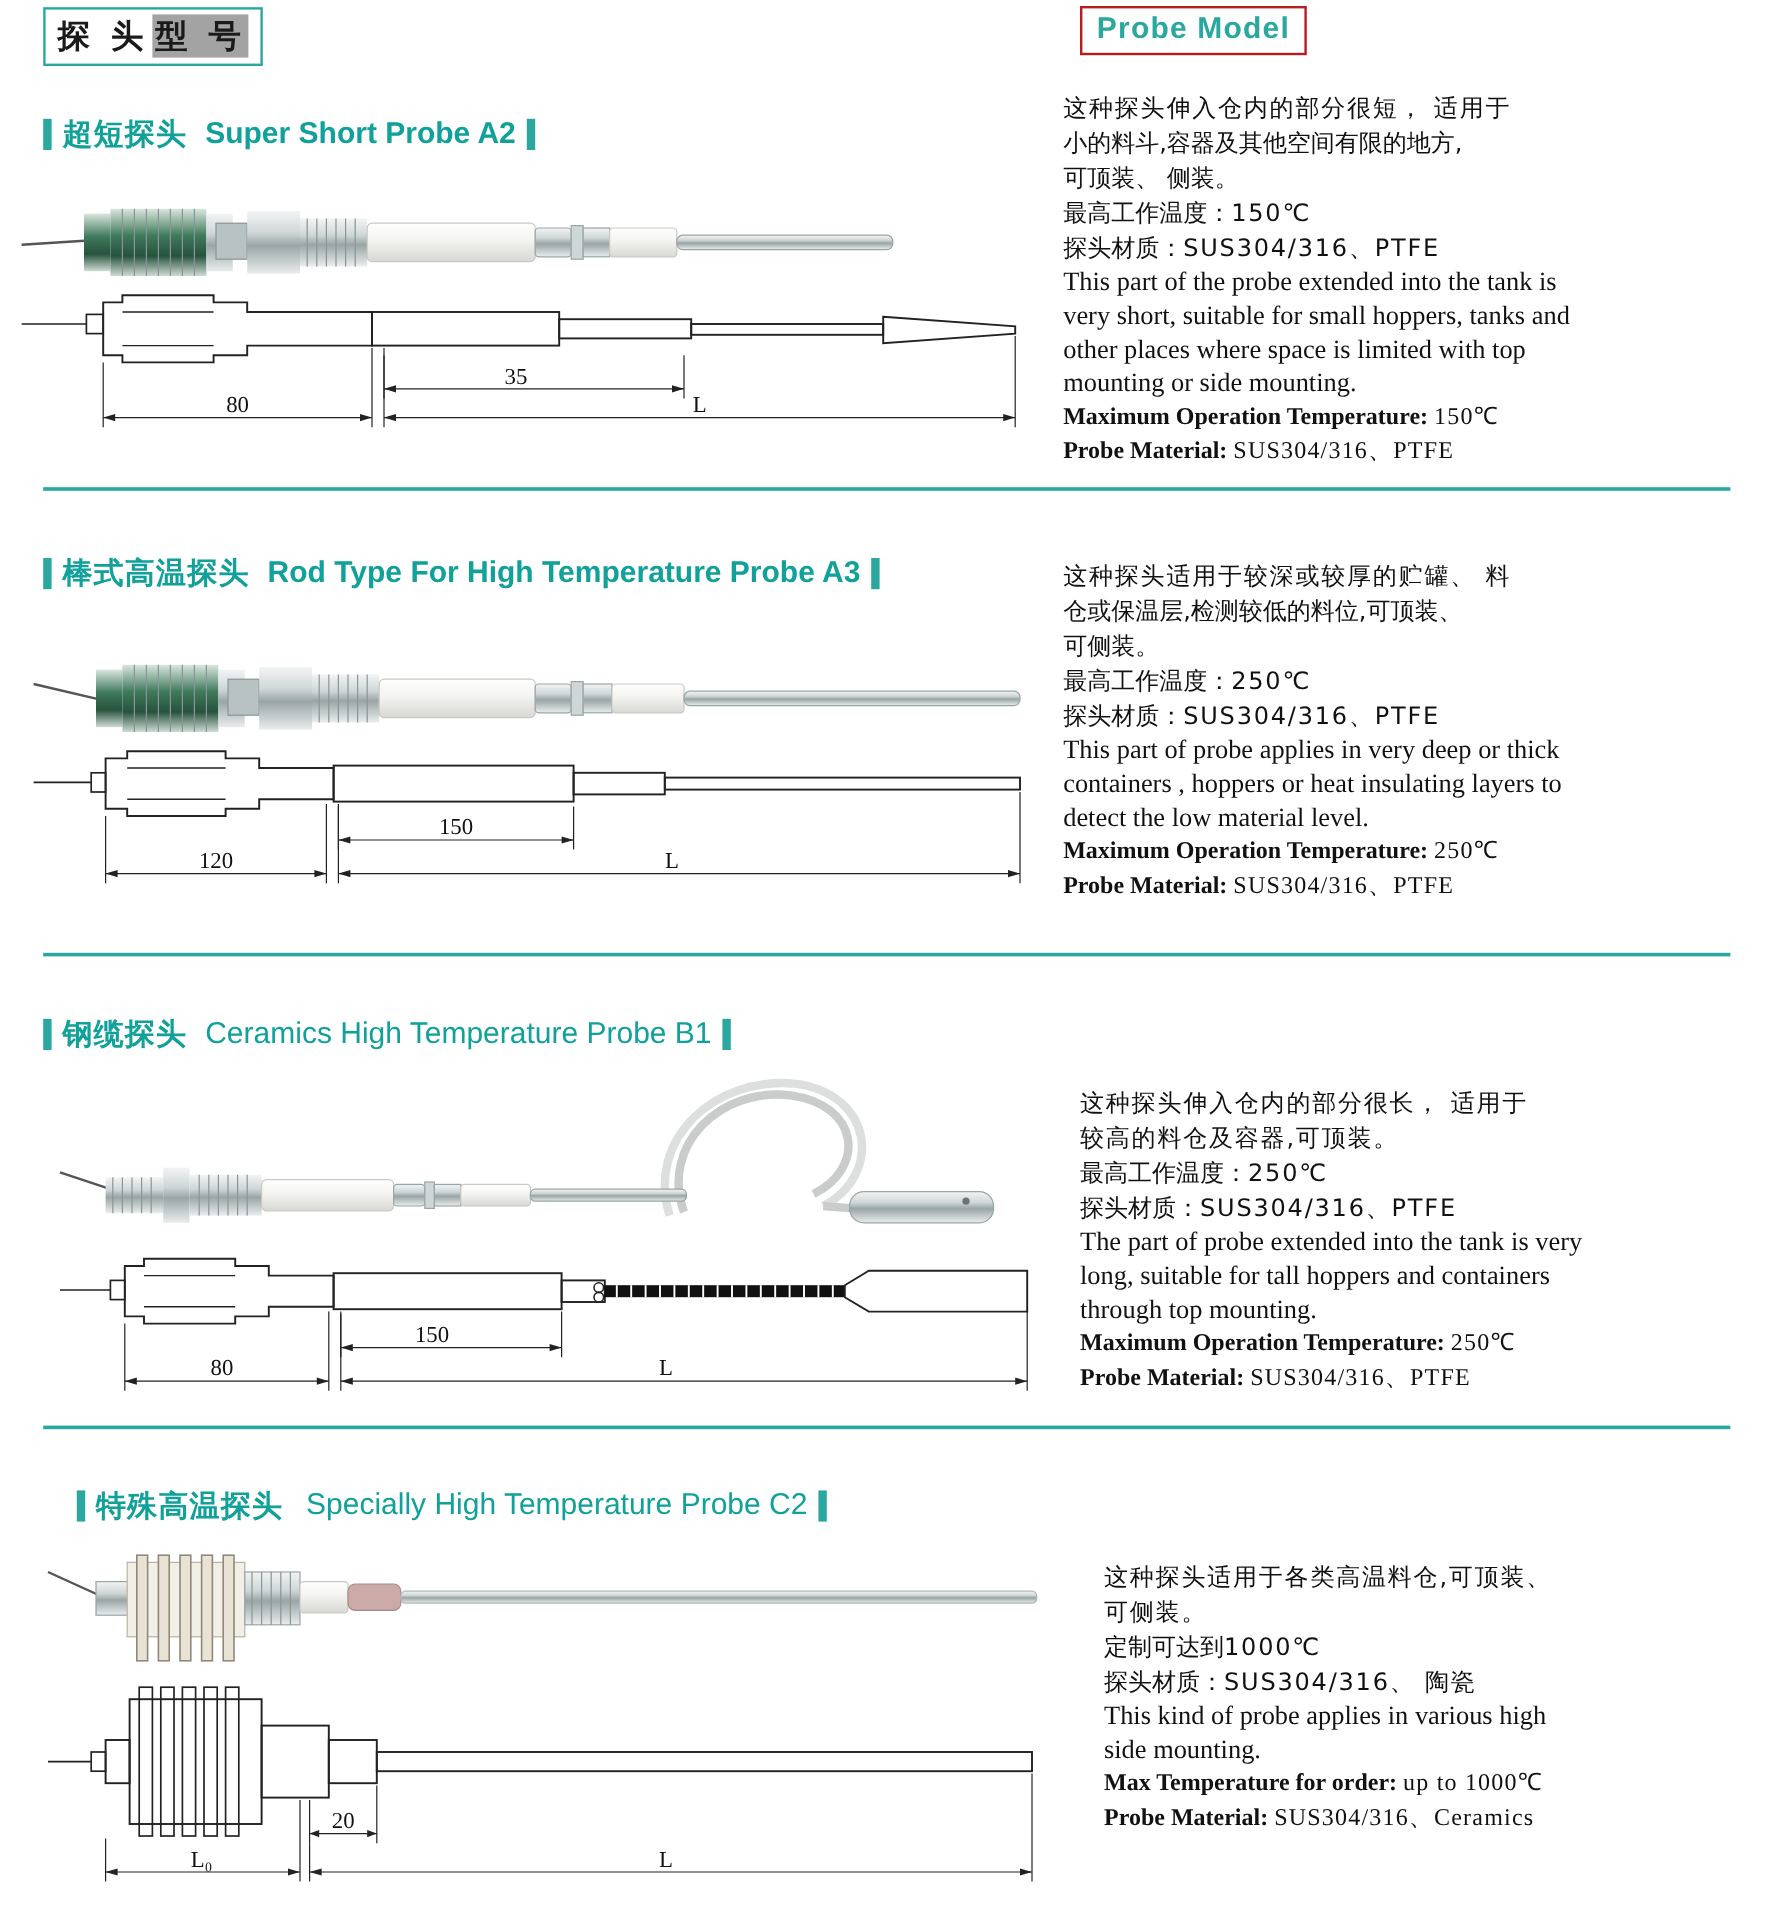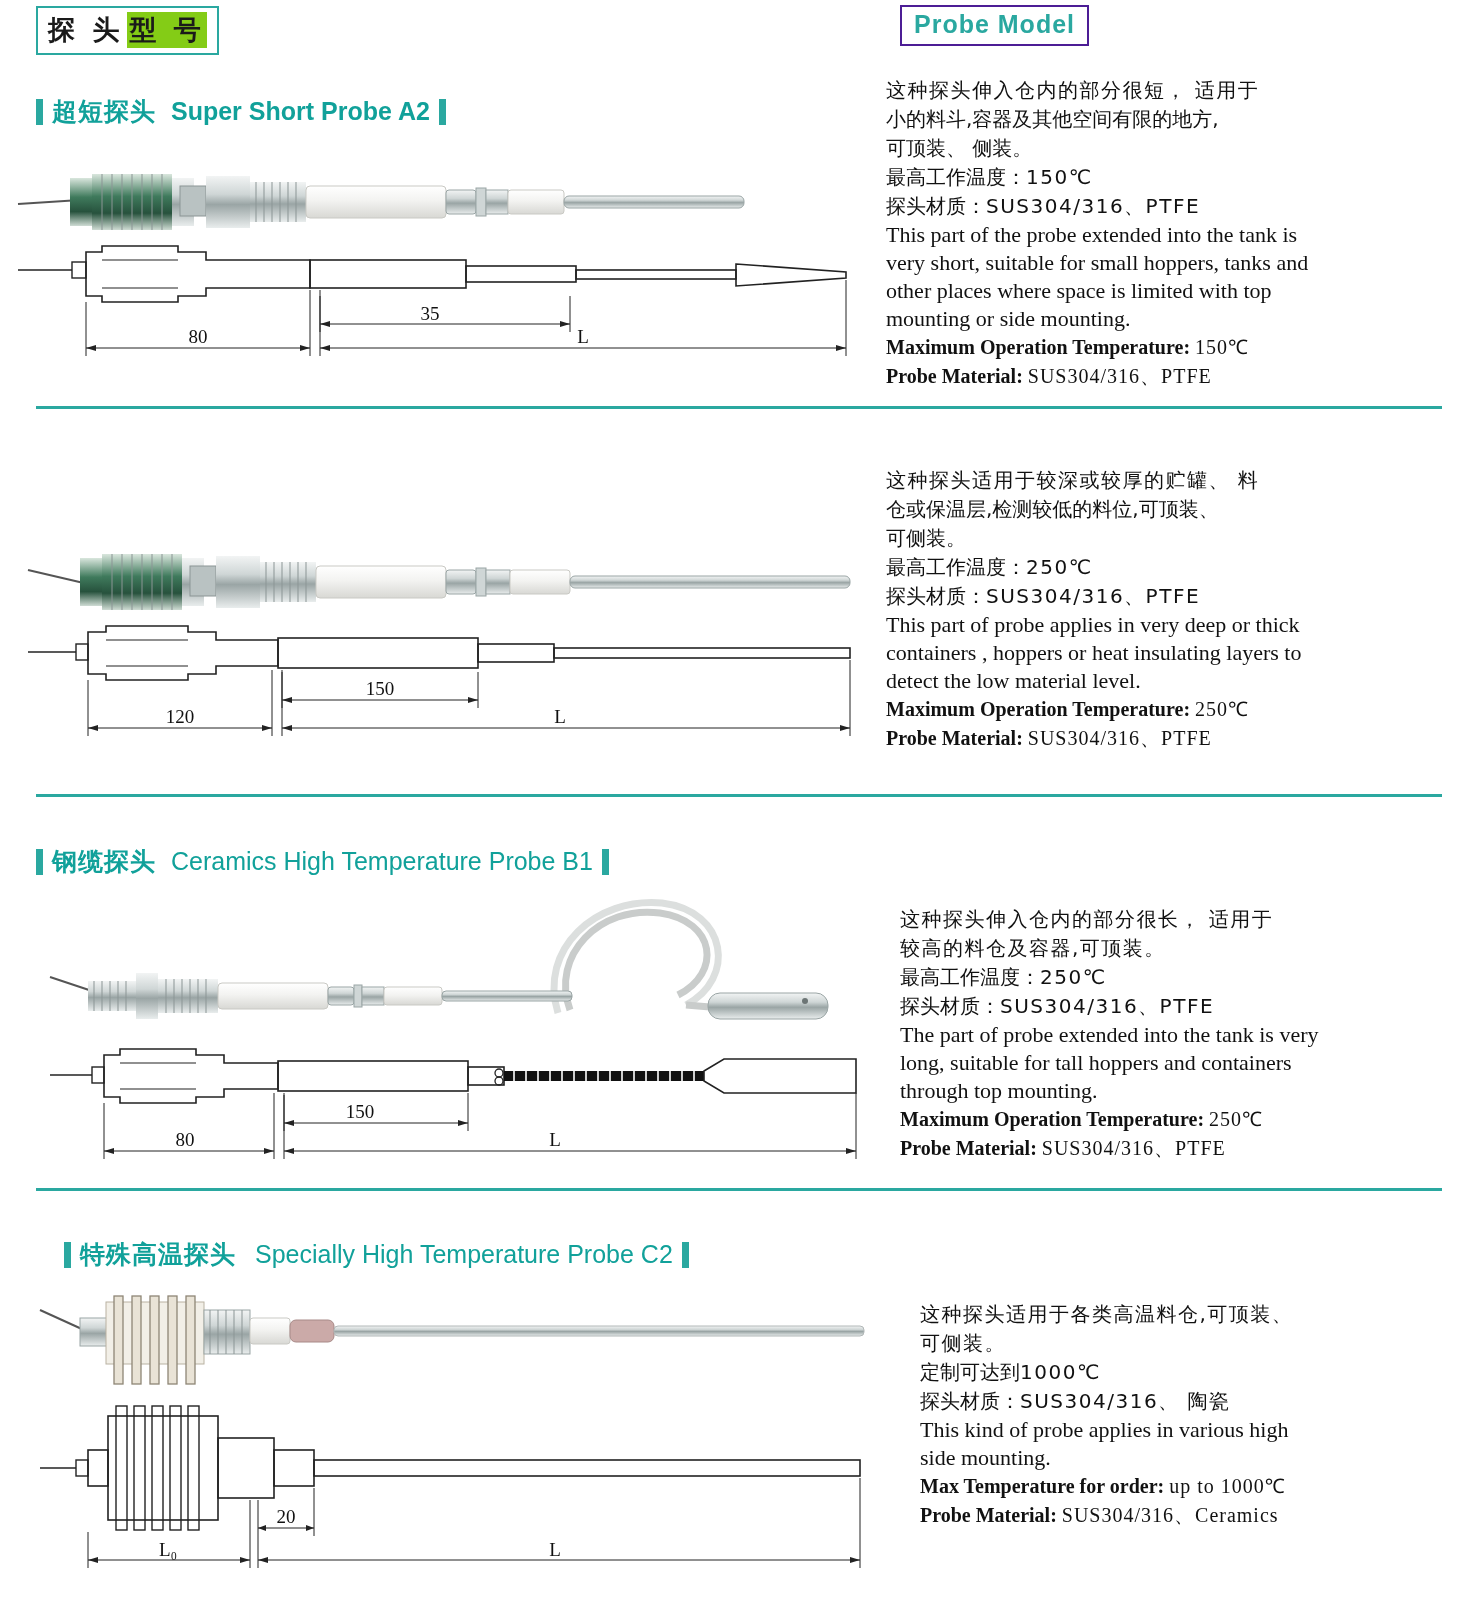--- a/index.html
+++ b/index.html
@@ -17,25 +17,25 @@
     position:absolute;left:36px;top:6px;
     display:flex;align-items:center;gap:4px;
     border:2px solid #2aa8a0;padding:4px 10px 5px 10px;
     background:#ffffff;
   }
   .hdr-cn .c{
     font-family:"DejaVu Sans", sans-serif;
     font-size:27px;font-weight:bold;color:#1a1a1a;letter-spacing:4px;
   }
   .hdr-cn .hl{
-    background:#84cc16;padding:0 2px;
+    background:#a3a3a3;padding:0 2px;
   }
   .hdr-en{
     position:absolute;left:900px;top:5px;
-    border:2px solid #4c1d95;padding:3px 12px 5px 12px;
+    border:2px solid #b91c1c;padding:3px 12px 5px 12px;
   }
   .hdr-en span{
     font-family:"Liberation Sans", sans-serif;
     font-size:25px;font-weight:bold;color:#2aa8a0;letter-spacing:1px;
   }
 
   
   .sect-title{position:absolute;display:flex;align-items:center;gap:9px;text-align:right;}
   .bar{width:7px;height:26px;background:#2aa8a0;display:inline-block;}
   .t-cn{
@@ -198,20 +198,26 @@
       <span class="val">150℃</span>
     </div>
     <div class="kv">
       <span>Probe Material:</span>
       <span class="val">SUS304/316、PTFE</span>
     </div>
   </div>
 
   <div class="divider" style="top:406px;"></div>
 
+  <div class="sect-title" style="left:36px;top:461px;">
+    <span class="bar"></span>
+    <span class="t-cn">棒式高温探头</span>
+    <span class="t-en" style="margin-left:6px;">Rod Type For High Temperature Probe A3</span>
+    <span class="bar"></span>
+  </div>
 
   <div class="draw" style="left:10px;top:540px;">
     <svg width="860" height="220" viewBox="0 0 860 220">
       <line x1="18" y1="30" x2="78" y2="44" stroke="#555" stroke-width="2"></line>
       <rect x="70" y="18" width="22" height="48" fill="url(#greenA)"></rect>
       <rect x="92" y="14" width="80" height="56" fill="url(#greenA)"></rect>
       <rect x="172" y="18" width="22" height="48" fill="url(#steelA)"></rect>
       <rect x="180" y="26" width="26" height="30" fill="#b9c2c2" stroke="#8b9595"></rect>
       <rect x="206" y="16" width="44" height="52" fill="url(#steelA)"></rect>
       <rect x="250" y="22" width="56" height="40" fill="url(#steelA)"></rect>

